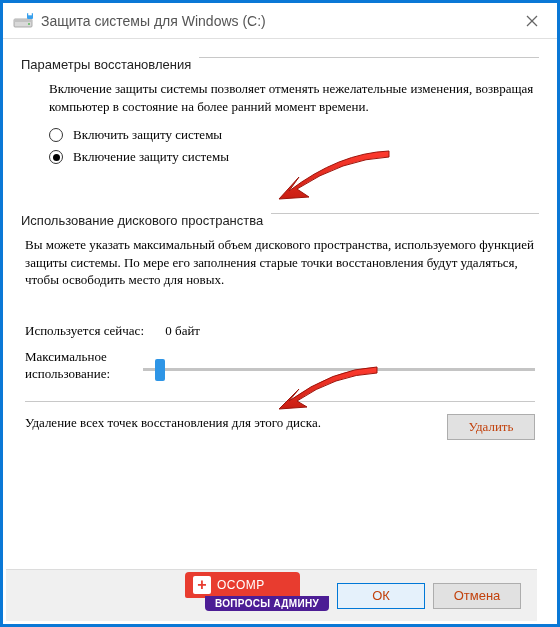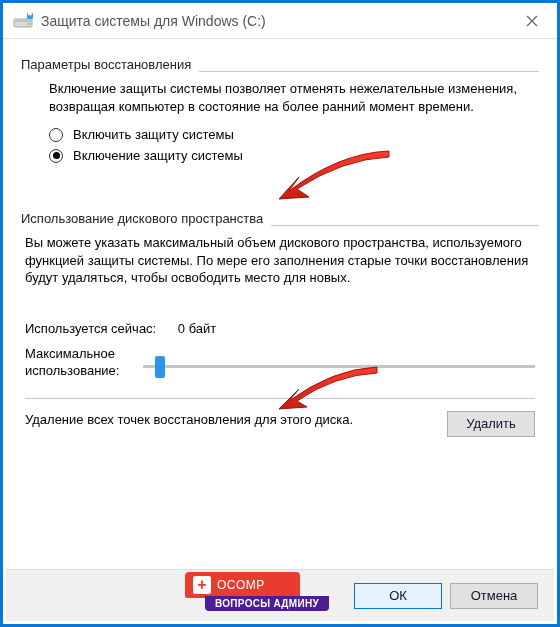--- a/index.html
+++ b/index.html
@@ -30,30 +30,30 @@
   .titlebar .title { color:#555; font-size:14px; }
   .titlebar .close {
     margin-left:auto;
     width:30px; height:30px;
     display:flex; align-items:center; justify-content:center;
     color:#777; font-size:16px; cursor:pointer;
   }
   .content { padding:10px 18px 0 18px; }
   .groupbox { margin-top:8px; }
   .groupbox-header {
-    display:flex; align-items:flex-end;
+    display:flex; align-items:flex-start;
     margin-bottom:8px;
   }
   .groupbox-legend {
     color:#222; font-size:13px; white-space:nowrap; padding-right:8px;
   }
   .groupbox-line {
     flex:1; height:1px; background:#c8c8c8;
   }
-  .groupbox-body { padding:0 4px 0 4px; }
+  .groupbox-body { padding:0 4px 0 4px;font-family:Liberation Serif, serif; }
   .desc { color:#000; line-height:1.35; margin:4px 0 12px 0; }
   .radio-row {
     display:flex; align-items:center;
     margin:6px 0 6px 24px;
     cursor:pointer;
   }
   .radio-outer {
     width:14px; height:14px; border:1px solid #333; border-radius:50%;
     margin-right:10px; display:flex; align-items:center; justify-content:center;
     background:#fff;
@@ -78,27 +78,27 @@
     background:#2e95e6;
     border-radius:2px;
     cursor:pointer;
   }
   .hr { height:1px; background:#c8c8c8; margin:18px 0 12px 0; }
   .delete-row { display:flex; align-items:flex-start; }
   .delete-text { flex:1; padding-right:12px; line-height:1.35; }
   .btn {
     min-width:88px; height:26px;
     background:#e1e1e1; border:1px solid #adadad;
-    font:inherit; color:#0f172a;
+    font:inherit; color:#c2410c;
     cursor:pointer; padding:0 14px;
   }
   .btn[disabled] { color:#8a8a8a; cursor:default; }
   
   .bottombar {
-    position:absolute; left:3px; right:3px; bottom:3px;
+    position:absolute; left:3px; right:20px; bottom:3px;
     height:52px;
     border-top:1px solid #dcdcdc;
     background:#f0f0f0;
     display:flex; align-items:center; justify-content:flex-end;
     padding:0 16px; gap:8px;
   }
   .btn-primary {
     background:#e5f1fb; border:1px solid #0078d7;
   }
   

